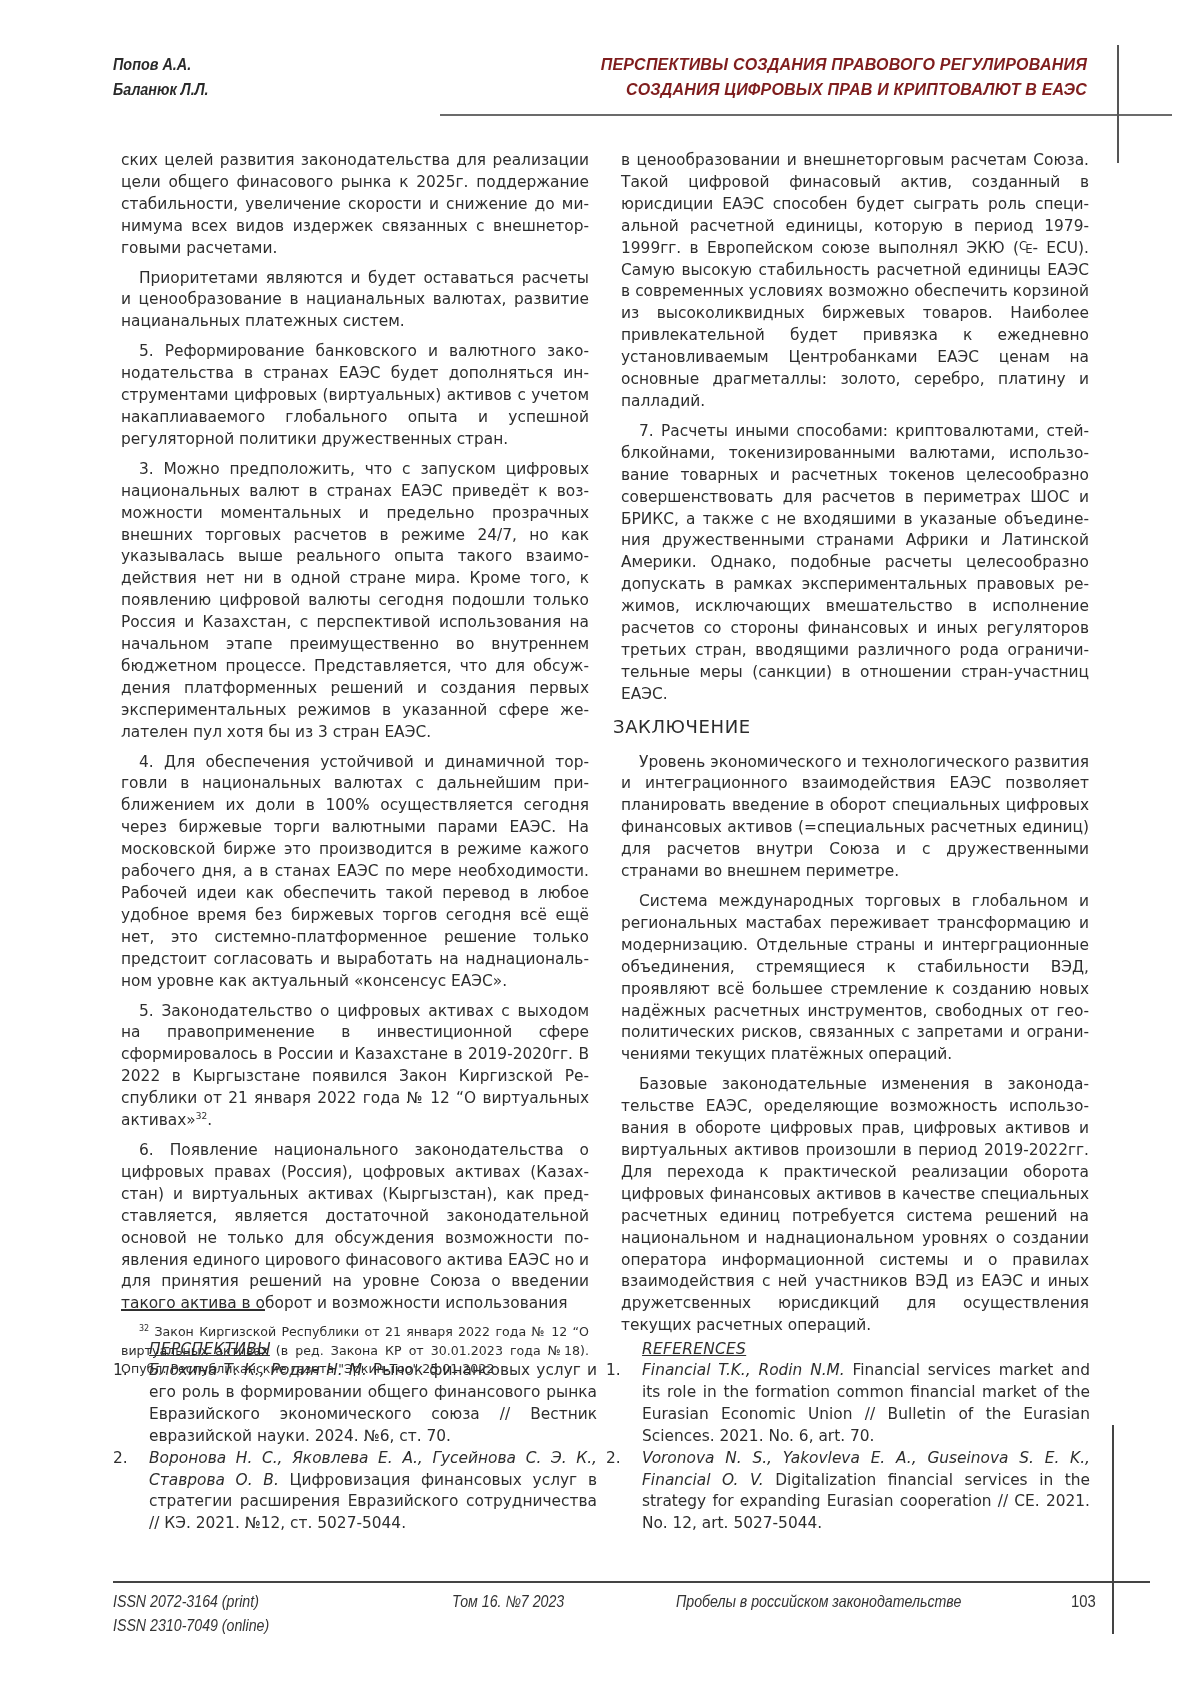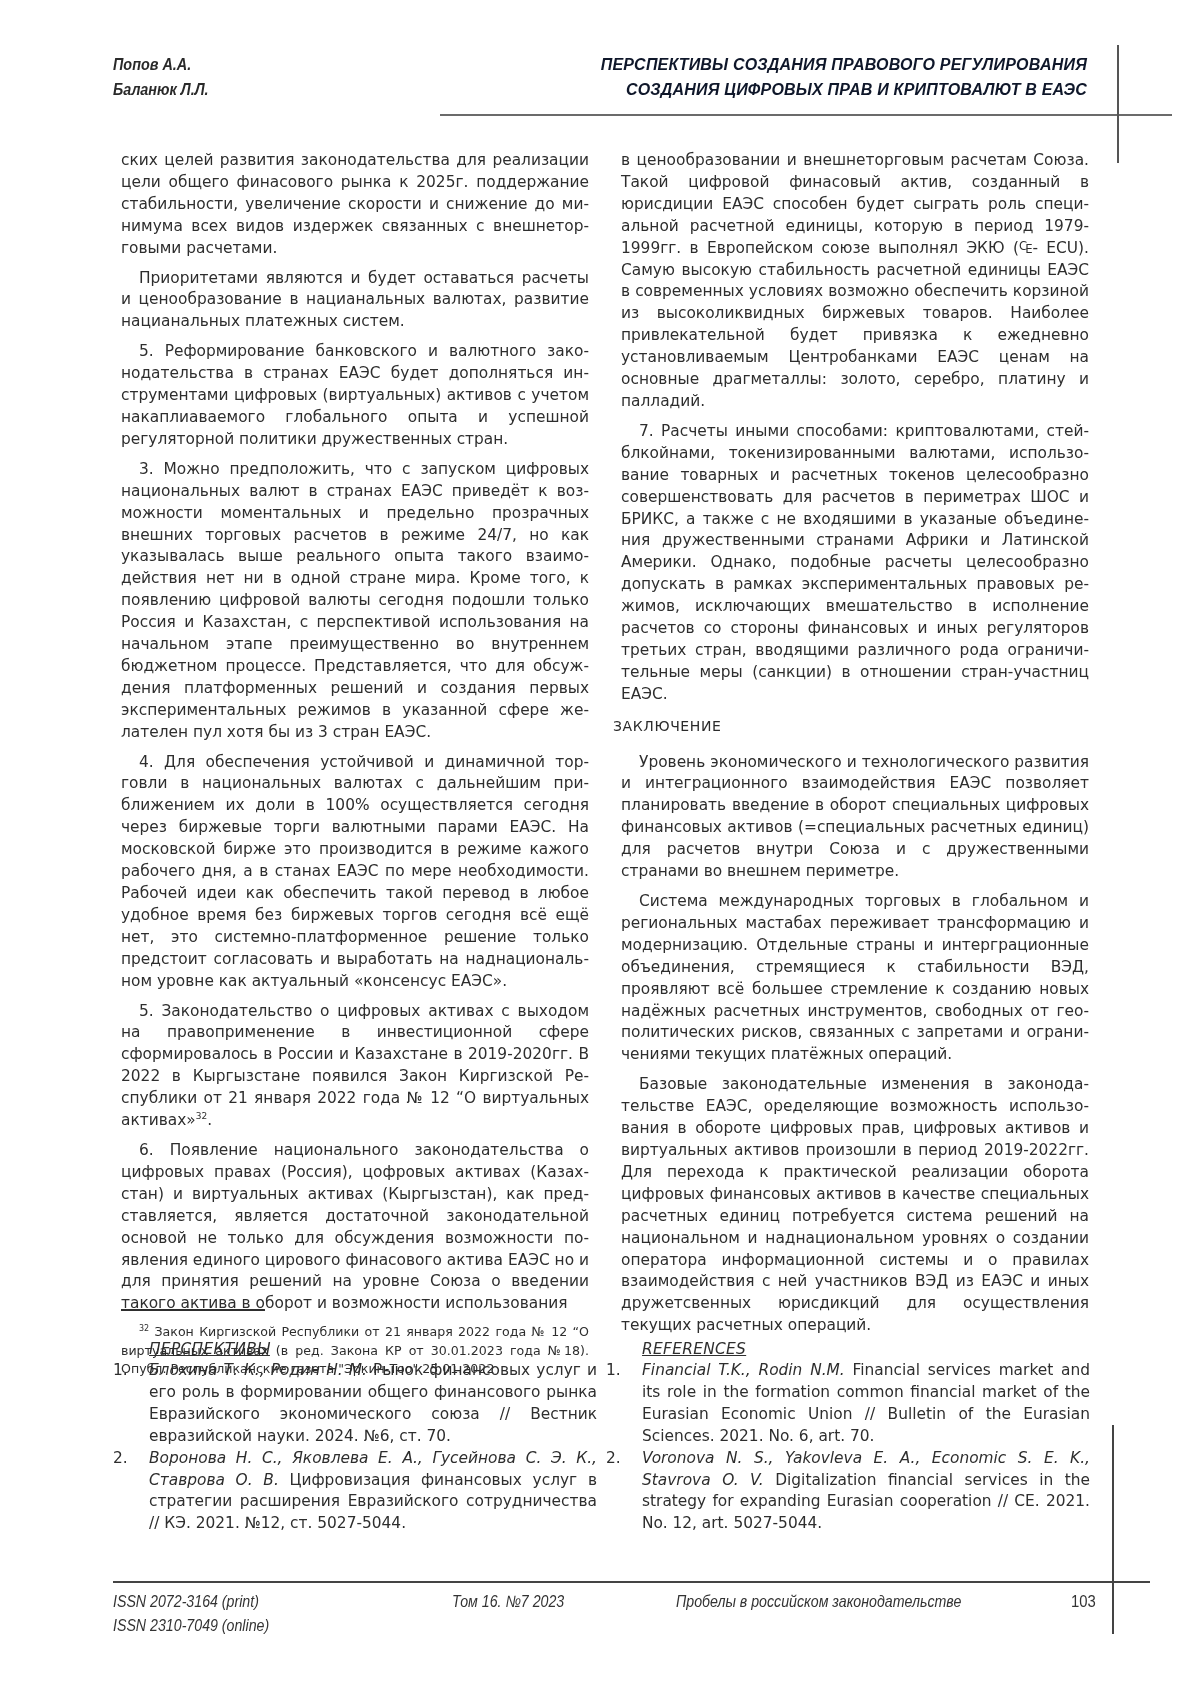--- a/index.html
+++ b/index.html
@@ -5,35 +5,35 @@
   html, body { margin: 0; padding: 0; background: #ffffff; }
   body { width: 1200px; height: 1697px; position: relative; overflow: hidden;
          font-family: "DejaVu Sans", sans-serif; color: #2b2b2b; }
   .abs { position: absolute; }
 
   
   .hdr-authors { left: 113px; top: 52px; font-family: "Liberation Sans", sans-serif;
     font-style: italic; font-weight: bold; font-size: 16px; line-height: 25px;
     color: #2a2a2a; transform: scaleX(0.9); transform-origin: left top; }
   .hdr-title { right: 113px; top: 52px; text-align: right; font-family: "Liberation Sans", sans-serif;
-    font-style: italic; font-weight: bold; font-size: 16px; line-height: 25px; color: #0f172a;
+    font-style: italic; font-weight: bold; font-size: 16px; line-height: 25px; color: #7f1d1d;
     letter-spacing: 0.2px; margin-left: 12px; }
   .rule-h-top { left: 440px; top: 114px; width: 732px; height: 2px; background: #6b6b6b; }
   .rule-v-top { left: 1117px; top: 45px; width: 1.5px; height: 118px; background: #555; }
 
   
   .col { top: 142px; width: 484px; font-size: 15.4px; line-height: 21.9px;
     text-align: justify; hyphens: manual; color: #2e2e2e; }
   .col-left { left: 113px; }
   .col-right { left: 613px; }
   .col p { margin: 8px; }
   .col p.ind { text-indent: 18px; }
   .col sup { font-size: 9px; line-height: 0; }
   .underlined { text-decoration: underline; text-decoration-thickness: 1.5px; }
-  .section-head { font-size: 14px; letter-spacing: 0.6px; margin: 10px 0 14px 0 !important;
+  .section-head { font-size: 18px; letter-spacing: 0.6px; margin: 10px 0 14px 0 !important;
     text-align: left; color: #2b2b2b; }
 
   .footnote { font-size: 12.6px; line-height: 18.6px; margin-top: 1px !important; }
   .footnote .fn-num { font-size: 8px; vertical-align: super; line-height: 0; }
 
   
   .refs { top: 1338px; width: 484px; font-size: 15.4px; line-height: 21.9px; color: #2e2e2e; }
   .refs-left { left: 113px; }
   .refs-right { left: 606px; }
   .refs-title { margin-left: 36px; font-style: italic; text-decoration: underline; letter-spacing: 0.3px;
@@ -101,21 +101,21 @@
 </div>
 
 <div class="abs refs refs-right">
   <div class="refs-title">REFERENCES</div>
   <div class="ref-item">
     <span class="ref-num">1.</span>
     <span class="ref-body"><span class="ref-authors">Financial T.K., Rodin N.M.</span><span> Financial services market and its role in the formation common financial market of the Eurasian Economic Union // Bulletin of the Eurasian Sciences. 2021. No. 6, art. 70.</span></span>
   </div>
   <div class="ref-item">
     <span class="ref-num">2.</span>
-    <span class="ref-body"><span class="ref-authors">Voronova N. S., Yakovleva E. A., Economic S. E. K., Stavrova O. V.</span><span> Digitalization financial services in the strategy for expanding Eurasian cooperation // CE. 2021. No. 12, art. 5027-5044.</span></span>
+    <span class="ref-body"><span class="ref-authors">Voronova N. S., Yakovleva E. A., Guseinova S. E. K., Financial O. V.</span><span> Digitalization financial services in the strategy for expanding Eurasian cooperation // CE. 2021. No. 12, art. 5027-5044.</span></span>
   </div>
 </div>
 
 <div class="abs rule-h-bot"></div>
 <div class="abs rule-v-bot"></div>
 <div class="abs ftr ftr-issn">
   <div>ISSN 2072-3164 (print)</div>
   <div>ISSN 2310-7049 (online)</div>
 </div>
 <div class="abs ftr ftr-vol">Том 16. №7 2023</div>

